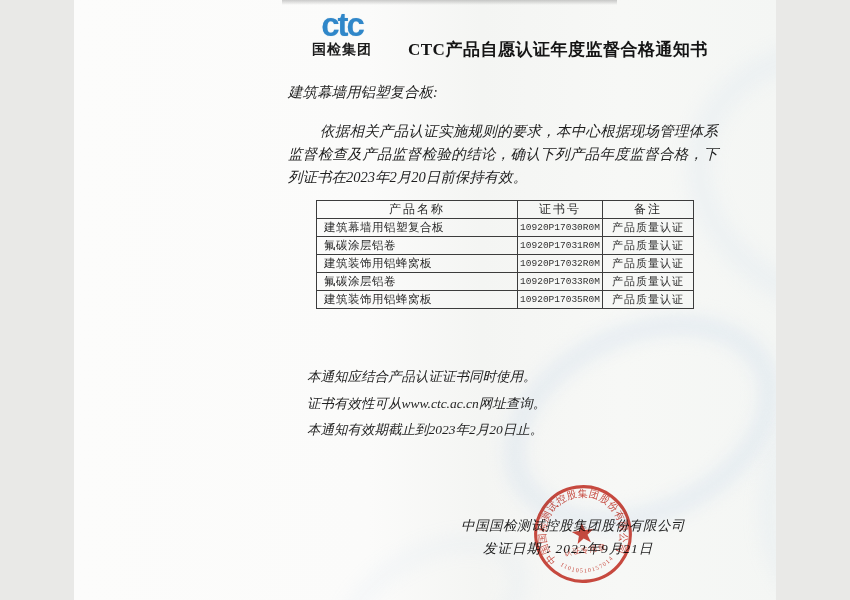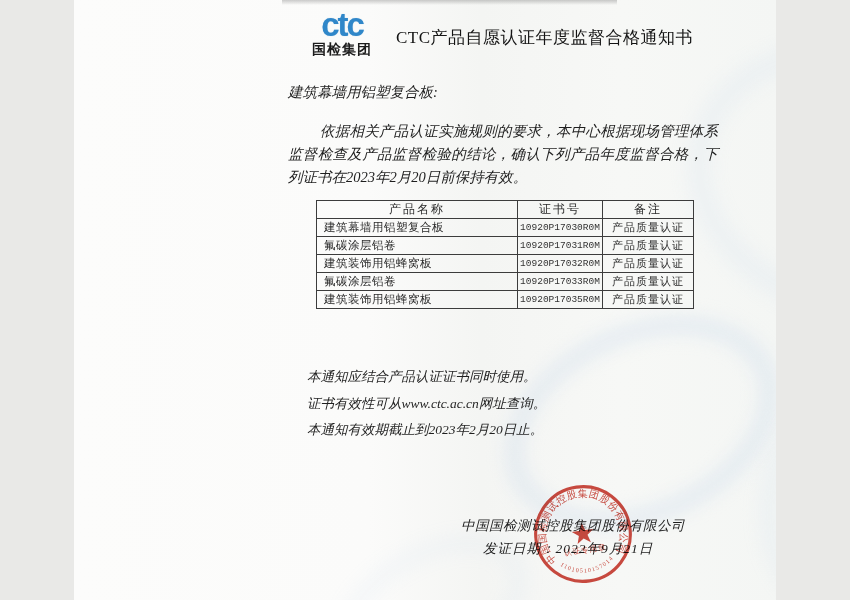--- a/index.html
+++ b/index.html
@@ -21,22 +21,22 @@
 
   
   .logo-block { position:absolute; left:238px; top:10px; text-align:center; }
   .logo-ctc {
     font-family:"Liberation Sans", sans-serif; font-weight:bold;
     font-size:33px; line-height:30px; letter-spacing:-2px; color:#3087c9;
     text-shadow:0 0 1px rgba(48,135,201,.4);
   }
   .logo-sub { font-size:14px; font-weight:bold; color:#1c1c1c; letter-spacing:1px; margin-top:1px; }
   .doc-title {
-    position:absolute; left:322px; top:26px; margin:0;
-    font-size:17px; font-weight:normal; color:#141414; letter-spacing:.5px;
+    position:absolute; left:322px; top:26px; margin:12px;
+    font-size:17px; font-weight:bold; color:#141414; letter-spacing:.5px;
     font-family:"Liberation Serif", serif;
   }
 
   
   .addressee { position:absolute; left:214px; top:83px; font-size:14.5px; font-style:italic; color:#1e1e1e; }
   .body-paragraph {
     position:absolute; left:214px; top:120px; width:430px; margin:0;
     font-size:14.5px; line-height:23px; font-style:italic; color:#1e1e1e;
     text-align:justify; text-indent:2.2em;
   }

